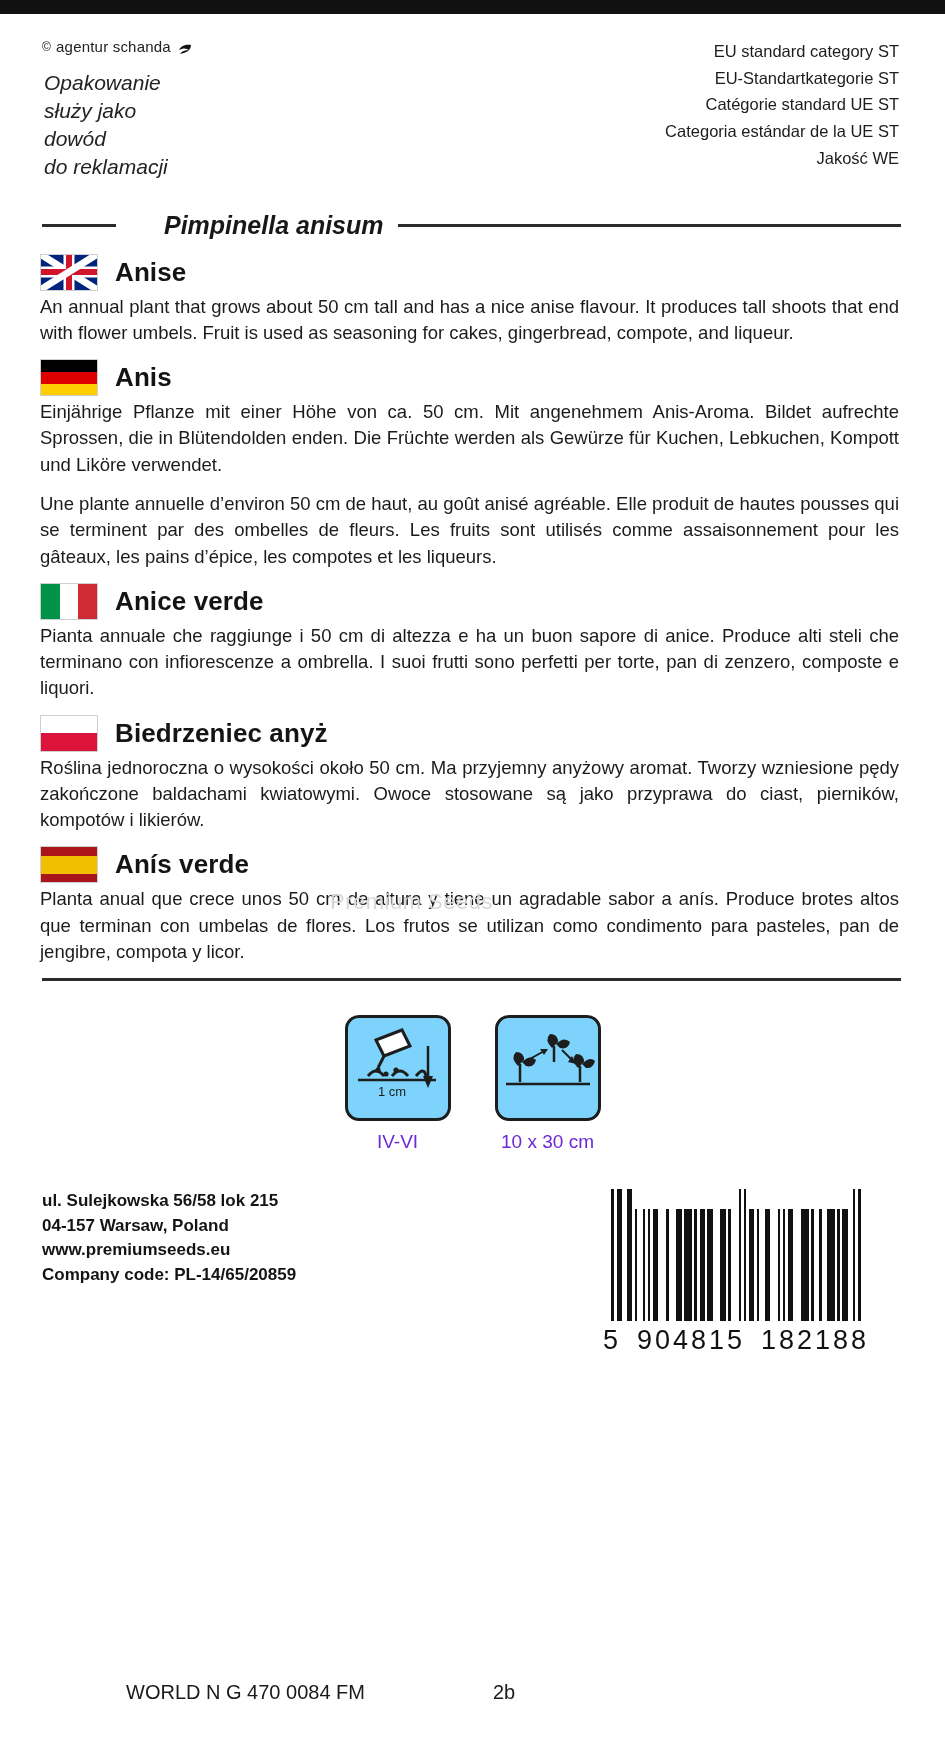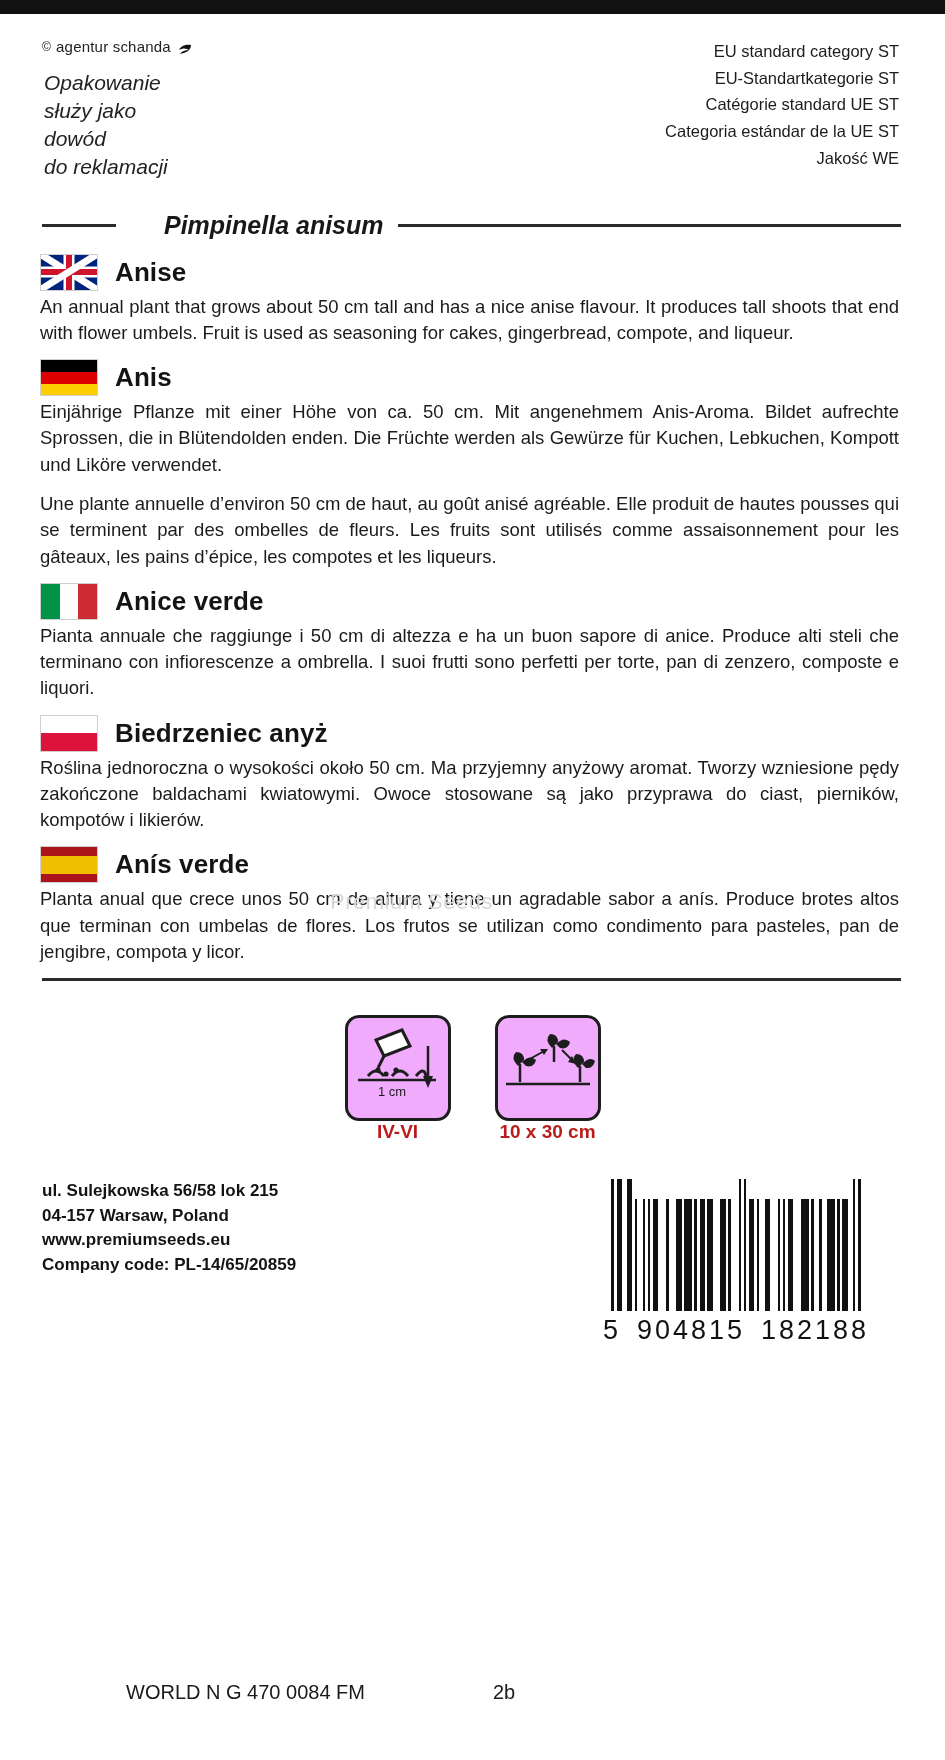--- a/index.html
+++ b/index.html
@@ -183,26 +183,27 @@
     margin-top: 34px;
   }
   .icon-item { width: 110px; text-align: center; }
   .icon-box {
     width: 106px; height: 106px;
     border: 3px solid #1d1d1d;
     border-radius: 14px;
     margin: 0 auto;
     position: relative;
     box-sizing: border-box;
-    background: #f0abfc;
+    background: #7dd3fc;
   }
   .icon-caption {
-    font-weight: bold;
+    margin-top: 10px;
+    font-weight: normal;
     font-size: 19px;
-    color: #b91c1c;
+    color: #6d28d9;
     white-space: nowrap;
   }
 
   
   .footer {
     display: flex;
     justify-content: space-between;
     align-items: flex-start;
     margin: 36px 44px 0 42px;
   }

